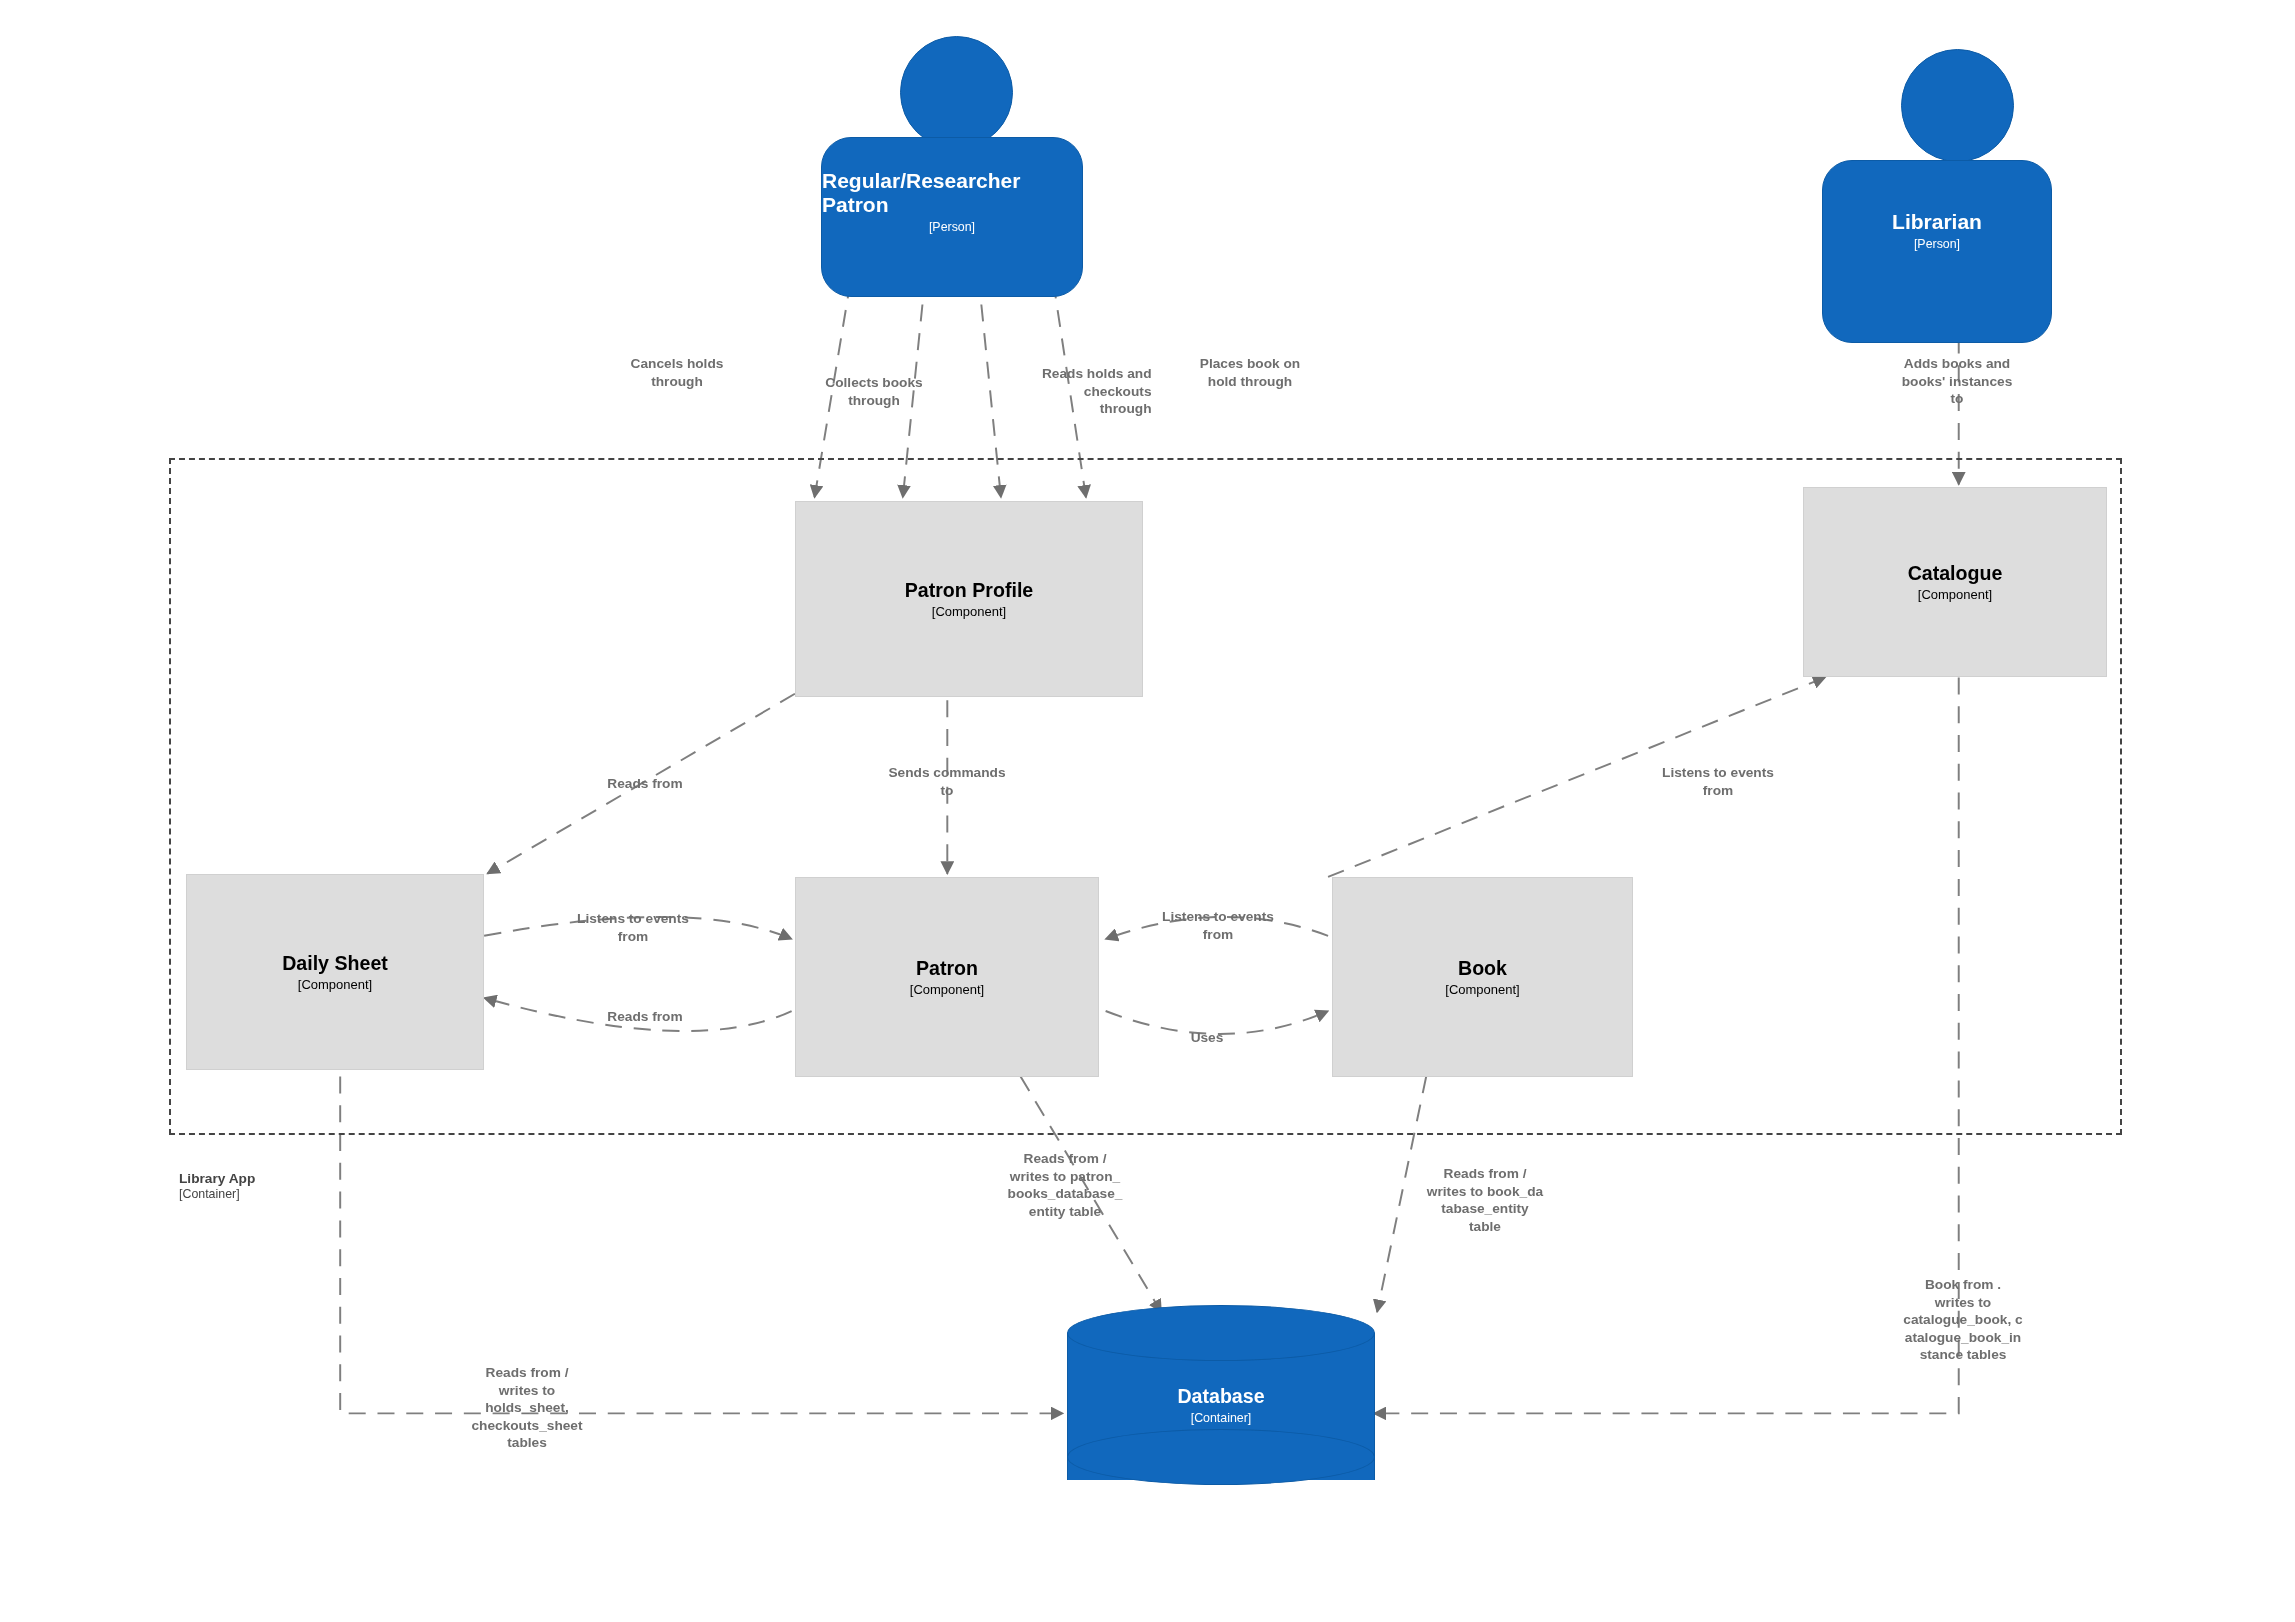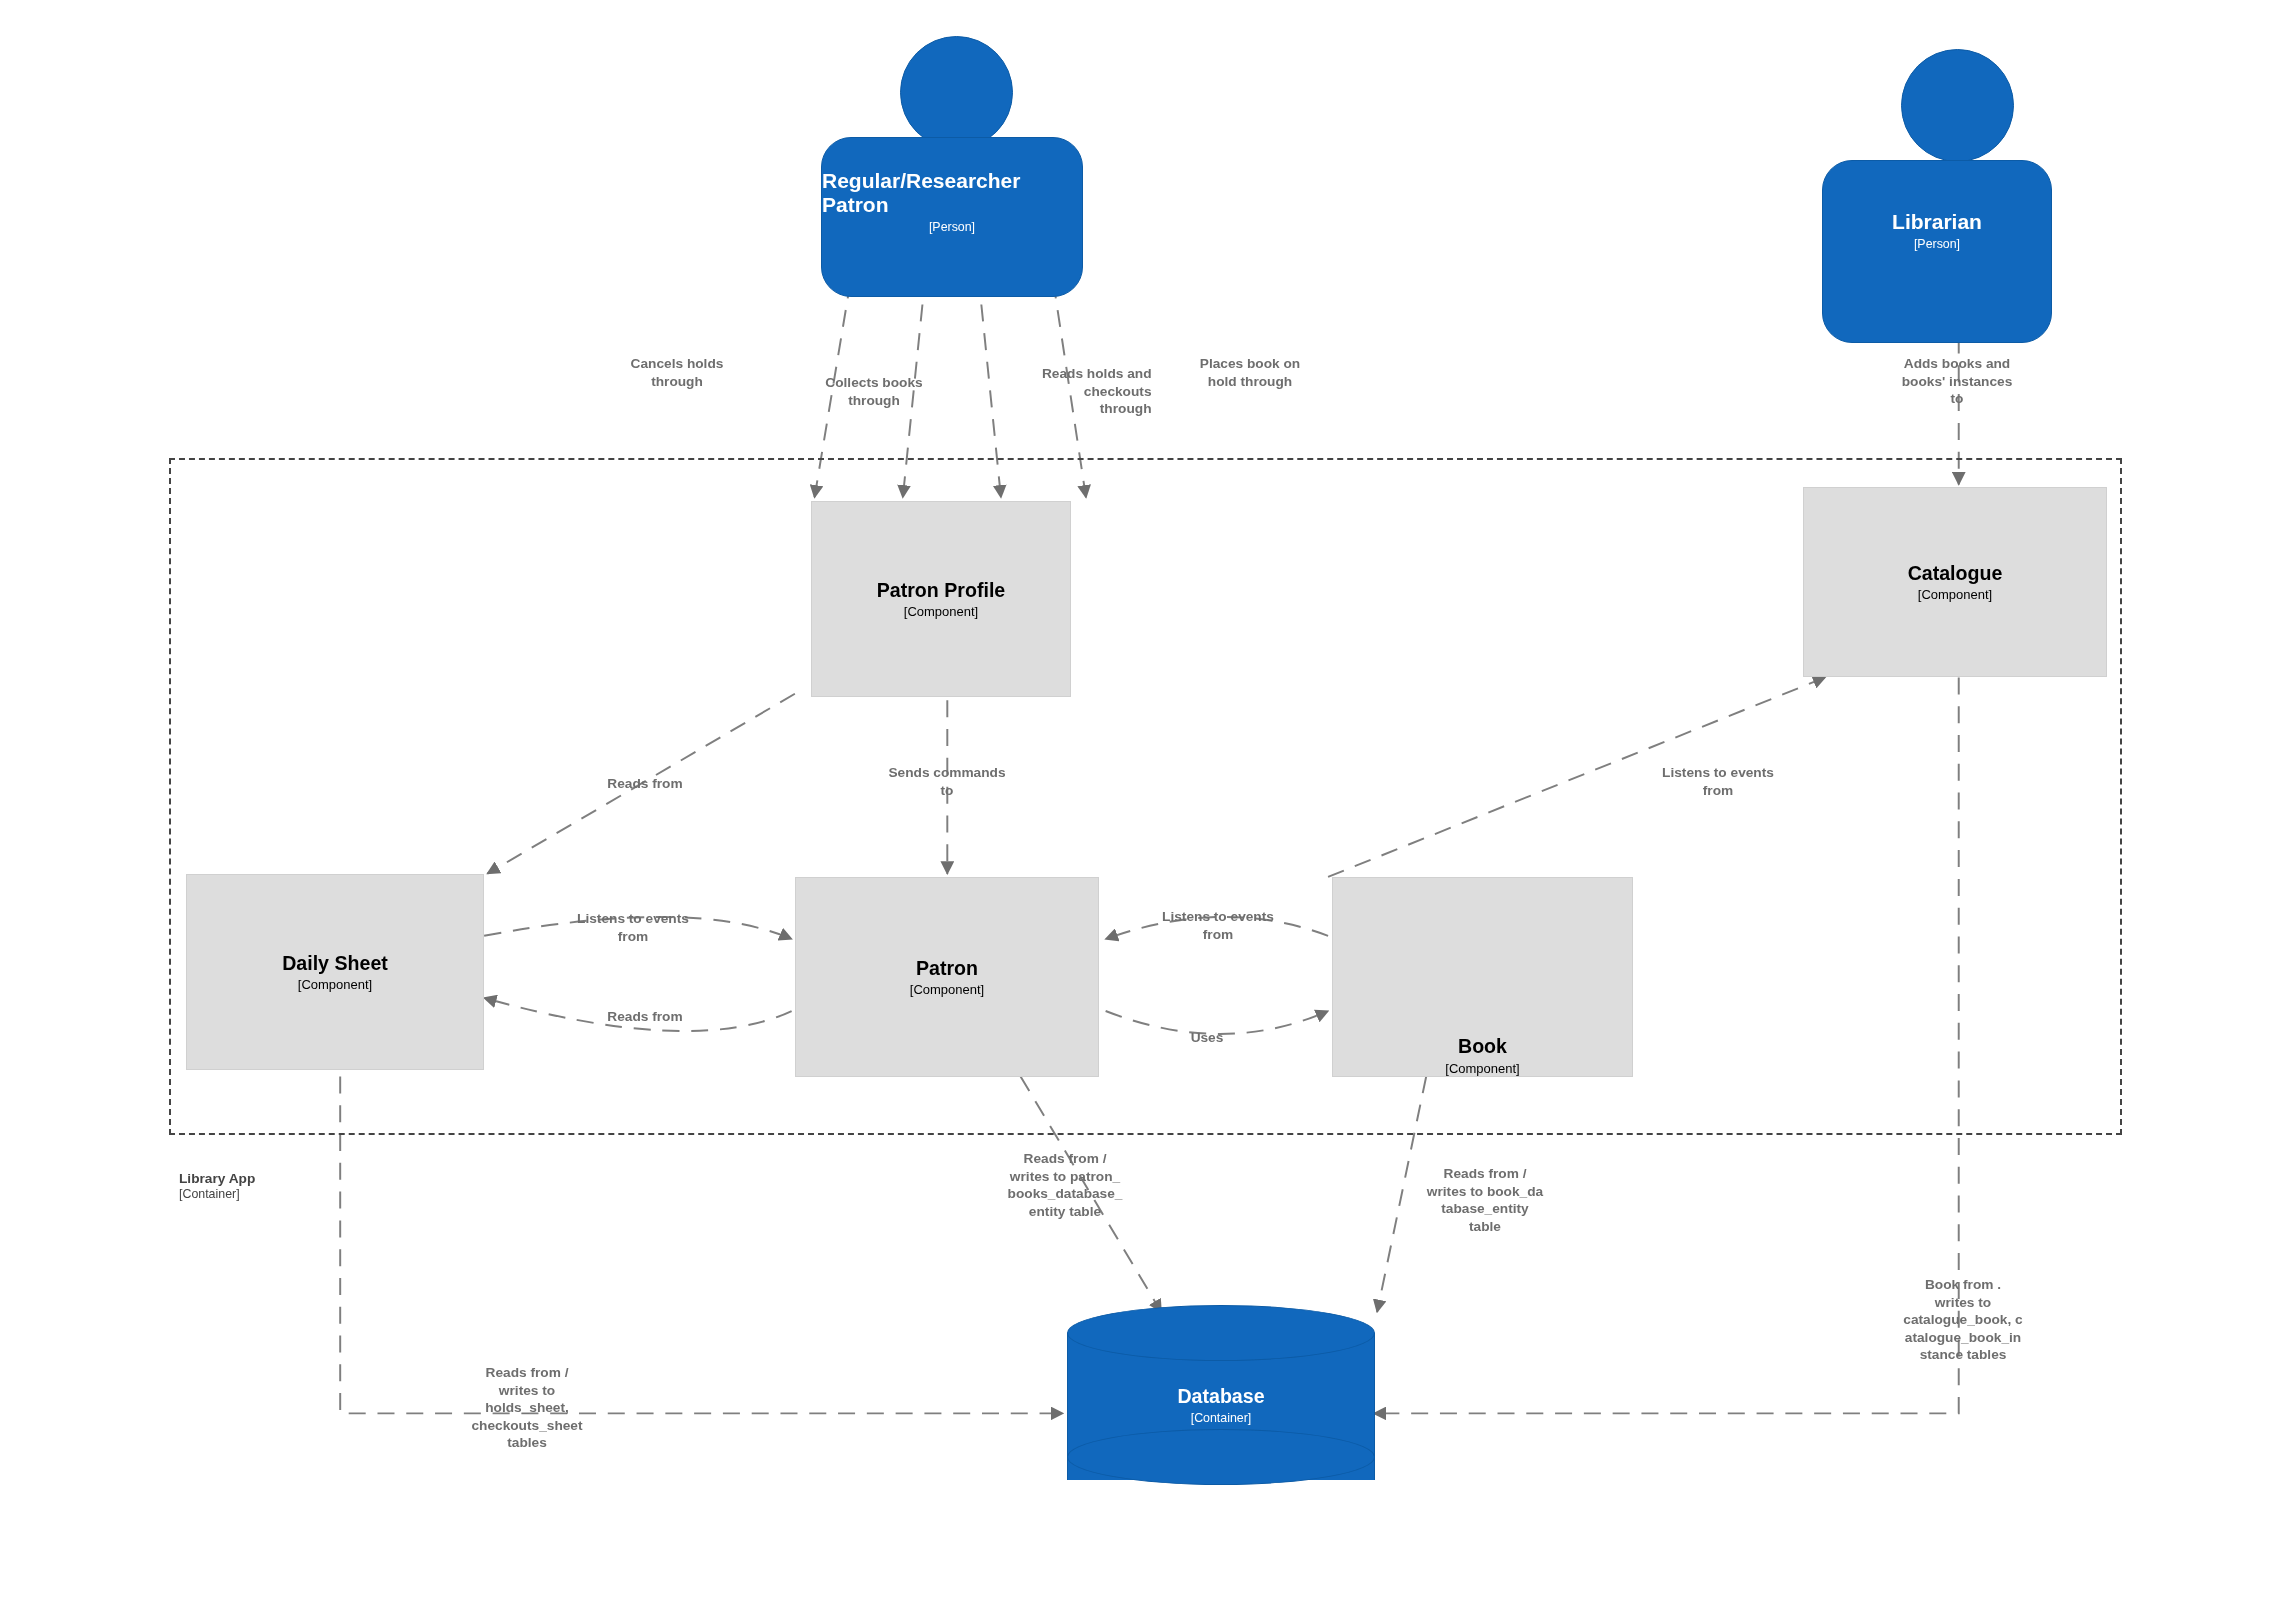--- a/index.html
+++ b/index.html
@@ -210,41 +210,41 @@
   </div>
 
   <div class="person" style="left:1822px; top:36px; width:262px; height:262px; --c4blue:#1168BD;">
     <div class="head" style="left:79px; top:13px; width:111px; height:111px;"></div>
     <div class="body" style="left:0px; top:124px; width:230px; height:183px; padding-top:49px;">
       <div class="p-name" style="font-size:21px;">Librarian</div>
       <div class="p-type" style="font-size:12.4px; margin-top:3.9px;">[Person]</div>
     </div>
   </div>
 
-  <div class="component" style="left:795px; top:501px; width:260px; height:196px;margin-left:16px;">
+  <div class="component" style="left:795px; top:501px; width:348px; height:196px;">
     <div class="c-name">Patron Profile</div>
     <div class="c-type">[Component]</div>
   </div>
 
   <div class="component" style="left:1803px; top:487px; width:304px; height:190px;">
     <div class="c-name">Catalogue</div>
     <div class="c-type">[Component]</div>
   </div>
 
   <div class="component" style="left:186px; top:874px; width:298px; height:196px;">
     <div class="c-name">Daily Sheet</div>
     <div class="c-type">[Component]</div>
   </div>
 
   <div class="component" style="left:795px; top:877px; width:304px; height:200px;">
     <div class="c-name">Patron</div>
     <div class="c-type">[Component]</div>
   </div>
 
-  <div class="component" style="left:1332px; top:877px; width:301px; height:200px;justify-content:flex-end;">
+  <div class="component" style="left:1332px; top:877px; width:301px; height:200px;">
     <div class="c-name">Book</div>
     <div class="c-type">[Component]</div>
   </div>
 
   <div class="database" style="left:1067px; top:1305px; width:308px; height:203px; --c4blue:#1168BD;">
     <div class="db-body" style="top:27.5px; width:308px; height:147px;"></div>
     <div class="db-bottom" style="top:124px; width:308px; height:56px;"></div>
     <div class="db-top" style="top:0px; width:308px; height:56px;"></div>
     <div class="db-label" style="top:80px;">
       <div class="d-name">Database</div>

